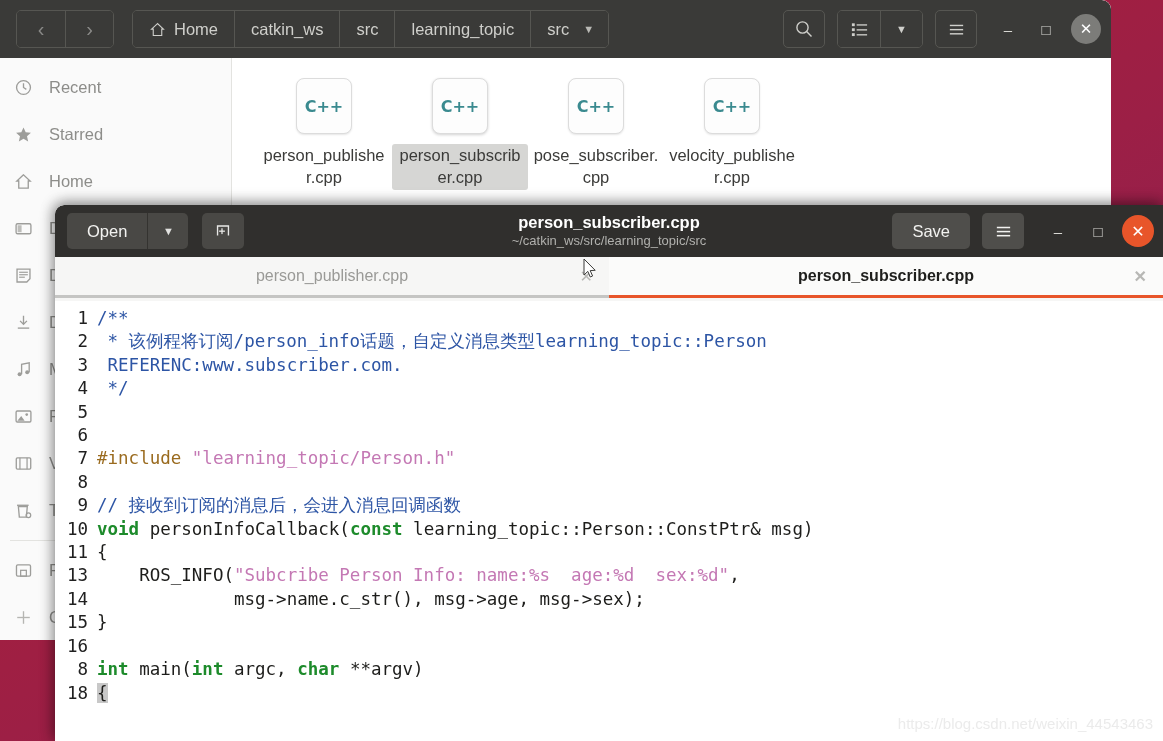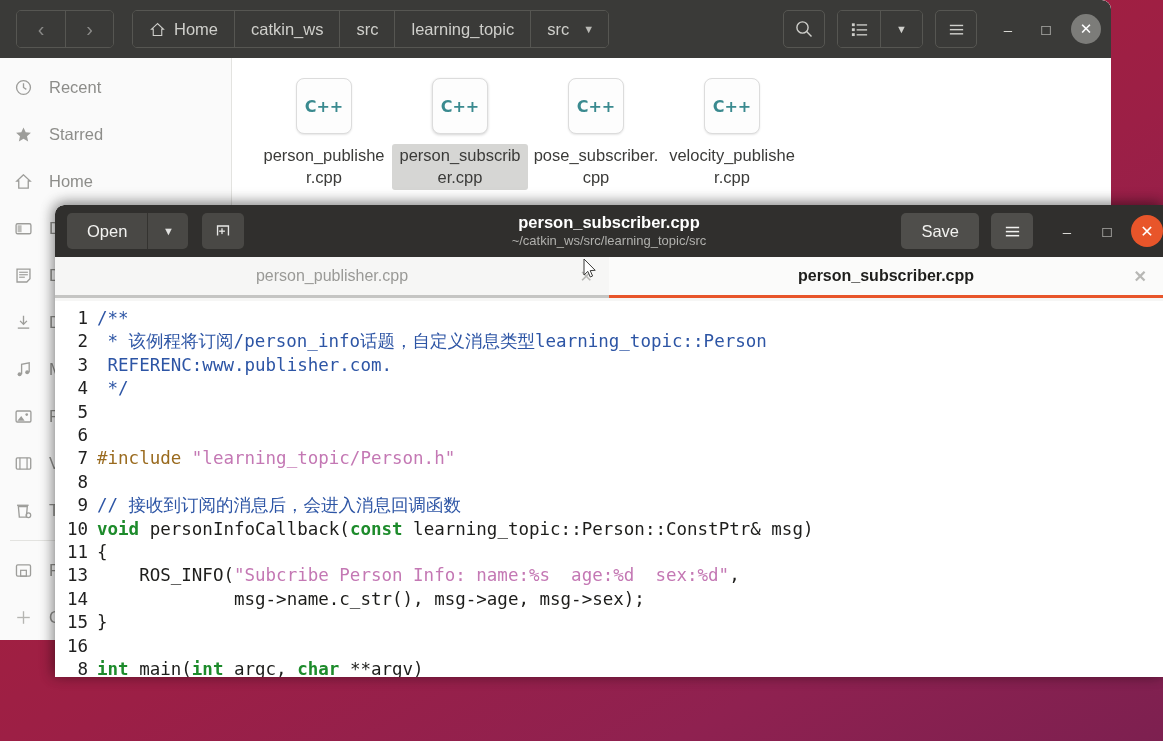--- a/index.html
+++ b/index.html
@@ -156,21 +156,21 @@
     text-align: center; line-height: 1.33;
     padding: 1px 5px; border-radius: 3px;
     word-break: break-all;
   }
   .file-item.selected .file-label { background: #d6d6d4; }
   .file-item.selected .file-icon  { box-shadow: 0 1px 3px rgba(0,0,0,.18); }
 
   
   #gedit {
     position: absolute; left: 55px; top: 205px;
-    width: 1108px; height: 472px;
+    width: 1108px; height: 536px;
     background: #ffffff;
     border-top-left-radius: 9px;
     box-shadow: 0 -3px 14px rgba(0,0,0,.35), -3px 0 14px rgba(0,0,0,.22);
     overflow: hidden;
   }
   #gedit-header {
     height: 52px; background: #302f2d;
     display: flex; align-items: center;
     padding: 0 6px 0 12px;
     position: relative;
@@ -195,21 +195,21 @@
     display: flex; align-items: center; justify-content: center;
   }
   .gedit-title-wrap {
     position: absolute; left: 0; right: 0; top: 0; height: 52px;
     display: flex; flex-direction: column; align-items: center; justify-content: center;
     pointer-events: none;
   }
   .gedit-title { color: #ffffff; font-size: 16.5px; font-weight: bold; line-height: 1.15; }
   .gedit-subtitle { color: #b1b1ae; font-size: 13px; line-height: 1.3; margin-top: 1px; }
   .ghdr-right {
-    position: absolute; right: 0; top: 0; height: 52px;
+    position: absolute; right: 9px; top: 0; height: 52px;
     display: flex; align-items: center; justify-content: space-between;
   }
   .save-btn {
     background: #4f4e4b; color: #f2f2f0;
     height: 36px; border-radius: 5px;
     display: flex; align-items: center; padding: 0 20px;
     font-size: 16.5px; margin-right: 12px;
   }
   .ham-btn {
     background: #4f4e4b; color: #f2f2f0;
@@ -559,21 +559,21 @@
     <div class="gtab active">
       <span>person_subscriber.cpp</span>
       <span class="gtab-close">✕</span>
     </div>
   </div>
 
   <div id="code">
     <div id="code-lines">
         <div class="cline"><span class="lnum">1</span><span class="ctext"><span class="c-com">/**</span></span></div>
         <div class="cline"><span class="lnum">2</span><span class="ctext"><span class="c-com"> * 该例程将订阅/person_info话题，自定义消息类型learning_topic::Person</span></span></div>
-        <div class="cline"><span class="lnum">3</span><span class="ctext"><span class="c-com"> REFERENC:www.publisher.com.</span></span></div>
+        <div class="cline"><span class="lnum">3</span><span class="ctext"><span class="c-com"> REFERENC:www.subscriber.com.</span></span></div>
         <div class="cline"><span class="lnum">4</span><span class="ctext"><span class="c-com"> */</span></span></div>
         <div class="cline"><span class="lnum">5</span><span class="ctext"><span></span></span></div>
         <div class="cline"><span class="lnum">6</span></div>
         <div class="cline"><span class="lnum">7</span><span class="ctext"><span class="c-pre">#include </span><span class="c-str">"learning_topic/Person.h"</span></span></div>
         <div class="cline"><span class="lnum">8</span><span class="ctext"><span></span></span></div>
         <div class="cline"><span class="lnum">9</span><span class="ctext"><span class="c-com">// 接收到订阅的消息后，会进入消息回调函数</span></span></div>
         <div class="cline"><span class="lnum">10</span><span class="ctext"><span class="c-kw">void</span><span> personInfoCallback(</span><span class="c-kw">const</span><span> learning_topic::Person::ConstPtr&amp; msg)</span></span></div>
         <div class="cline"><span class="lnum">11</span><span class="ctext"><span>{</span></span></div>
         <div class="cline"><span class="lnum">13</span><span class="ctext"><span>    ROS_INFO(</span><span class="c-str">"Subcribe Person Info: name:%s  age:%d  sex:%d"</span><span>,</span></span></div>
         <div class="cline"><span class="lnum">14</span><span class="ctext"><span>             msg-&gt;name.c_str(), msg-&gt;age, msg-&gt;sex);</span></span></div>

